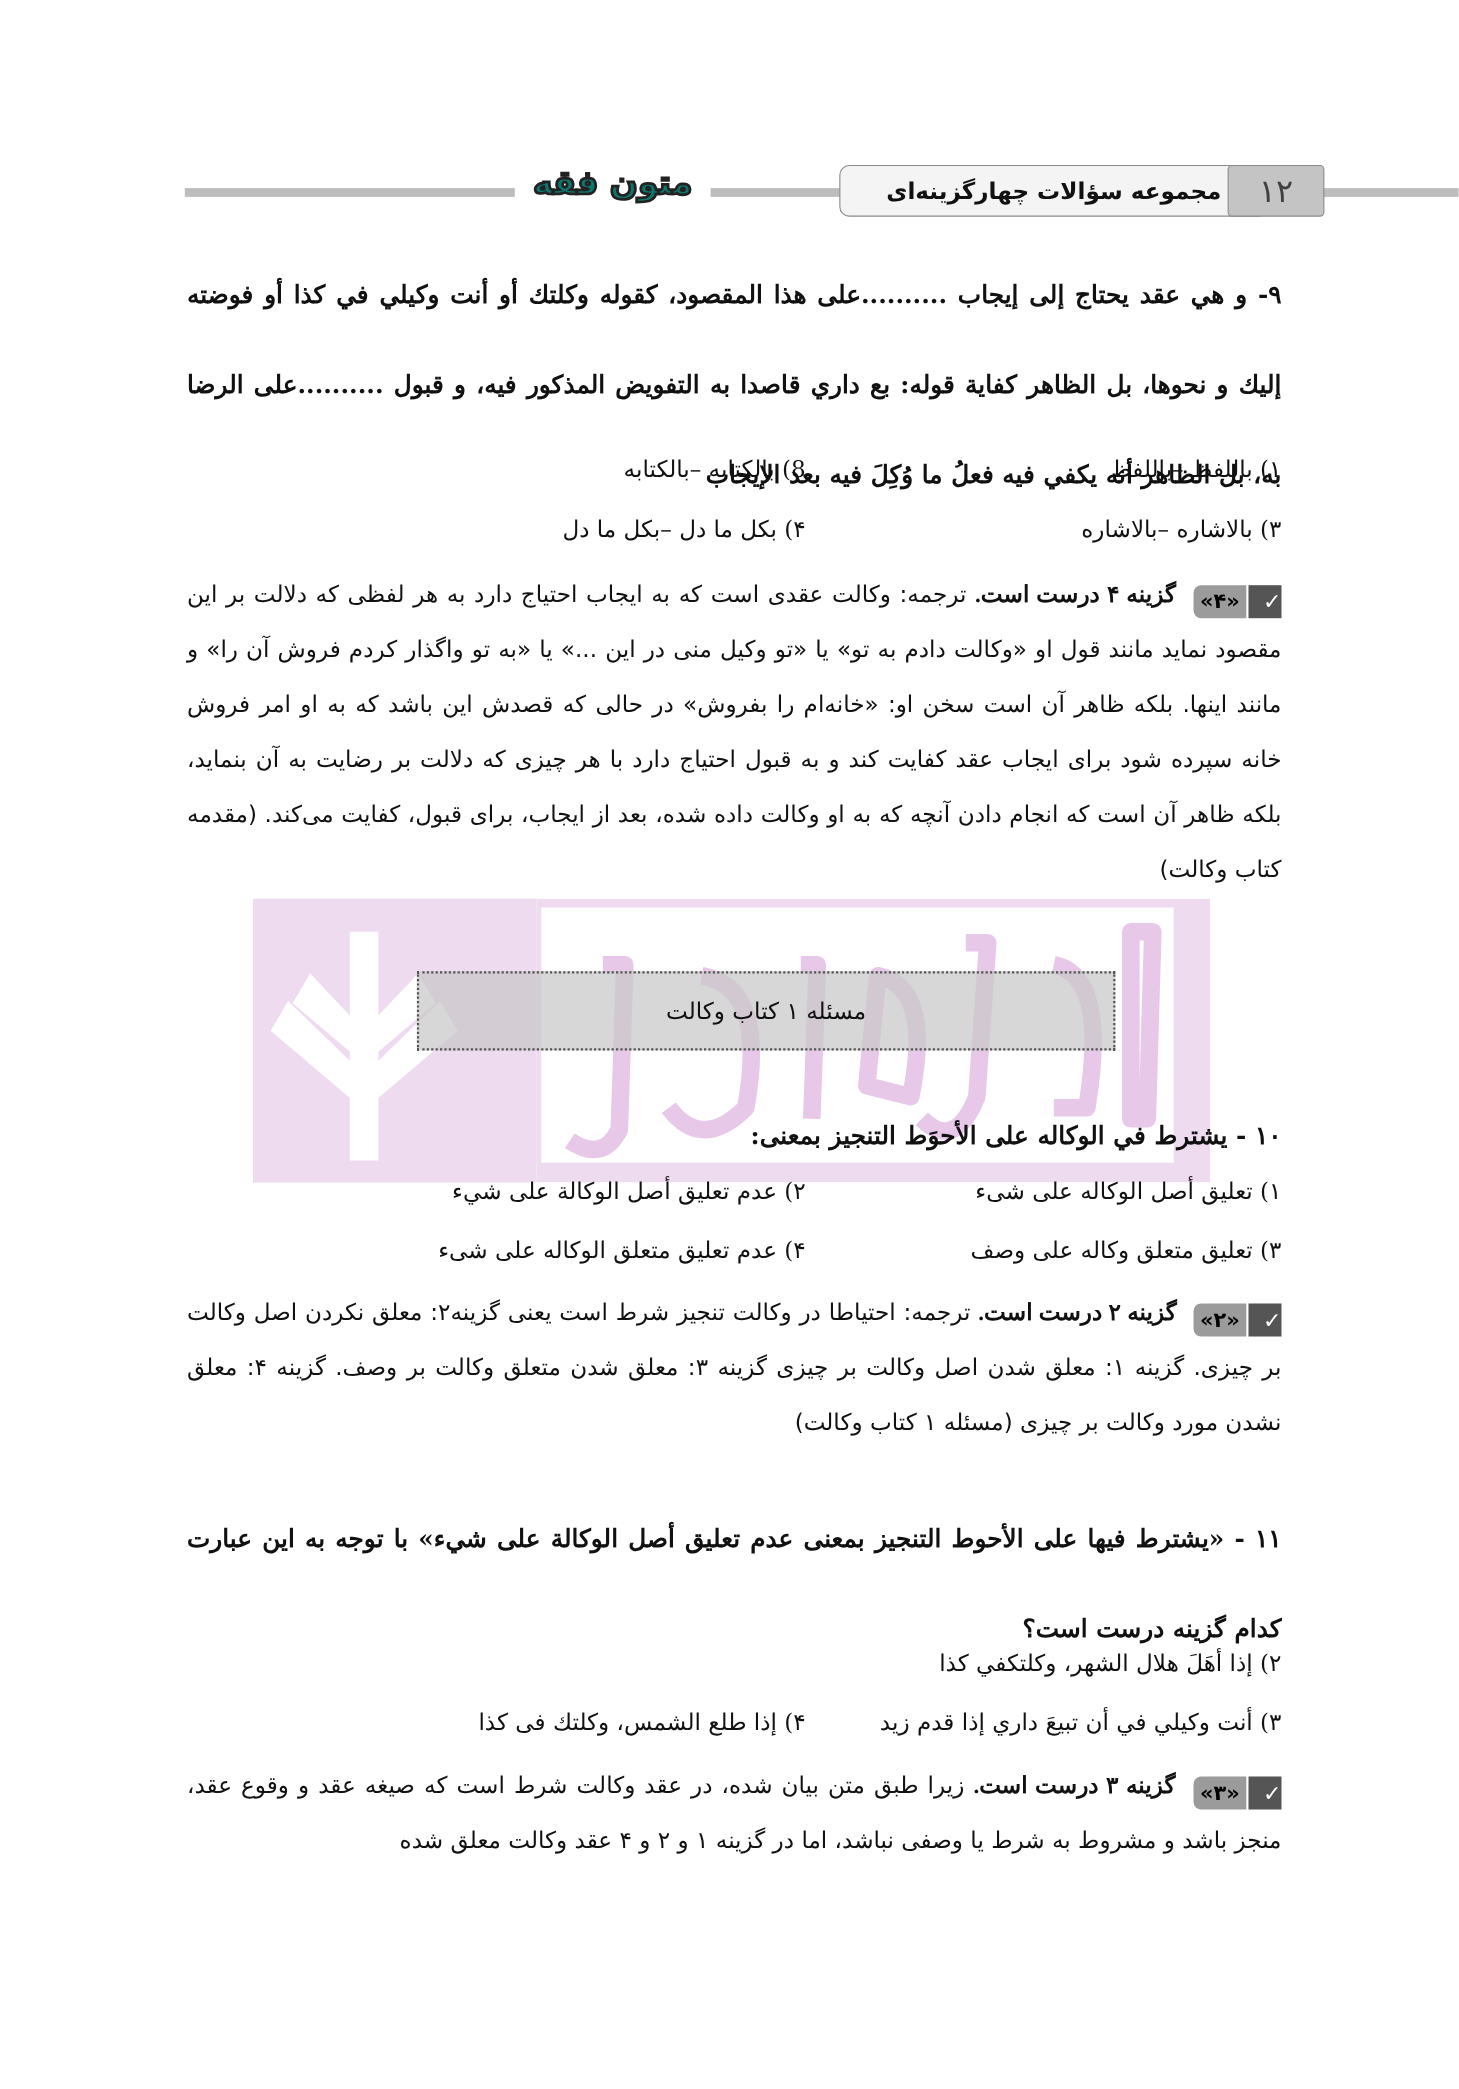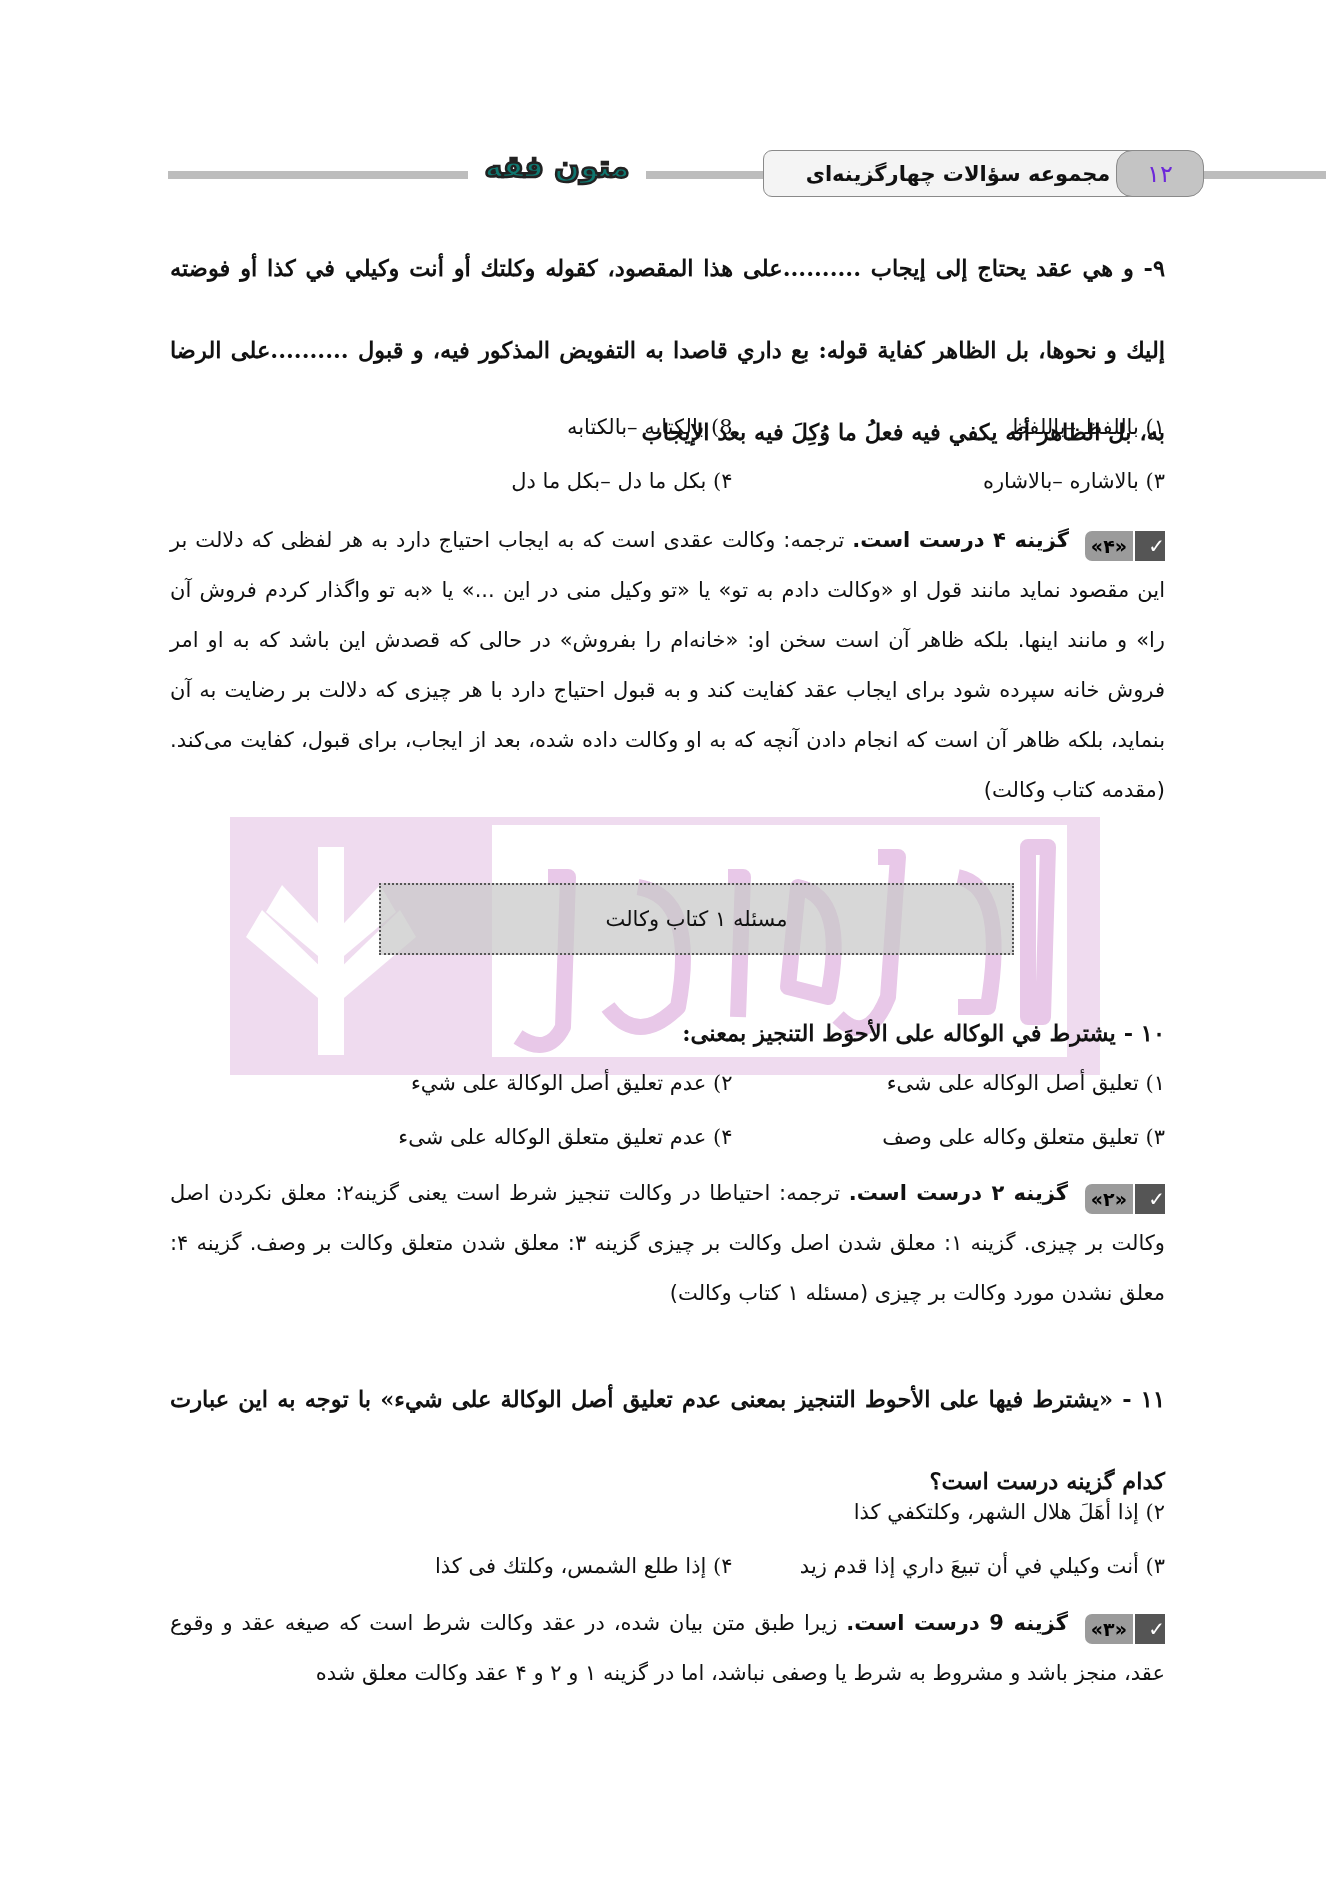--- a/index.html
+++ b/index.html
@@ -18,36 +18,36 @@
       direction: rtl;
     }
     .title-box {
       position: absolute; left: 717px; top: 150px; width: 388px; height: 45px;
       background: #f4f4f4; border: 1.5px solid #8a8a8a; border-radius: 9px;
       display: flex; align-items: center; justify-content: center;
       font-weight: bold; font-size: 21px; direction: rtl; margin-left: 46px;
     }
     .page-num {
       position: absolute; left: 1116px; top: 150px; width: 86px; height: 45px;
-      background: #c4c4c4; border: 1.5px solid #8a8a8a; border-radius: 16px;
+      background: #c4c4c4; border: 1.5px solid #8a8a8a; border-radius: 4px;
       display: flex; align-items: center; justify-content: center;
-      font-size: 24px; color: #6d28d9;
+      font-size: 29px; color: #404040;
     }
 
     
     .content { position: absolute; left: 170px; width: 995px; direction: rtl; text-align: justify; }
     .q-bold {
       font-family: "DejaVu Serif", serif; font-weight: bold; font-size: 22.5px; line-height: 82px;
       text-align-last: right;
     }
     .ans {
       font-family: "DejaVu Sans", sans-serif; font-size: 21px; line-height: 50px;
       text-align-last: right;
     }
-    .ans b { font-weight: bold; }
+    .ans b { font-weight: bold; font-family: Liberation Serif, serif; }
     .opts {
       position: absolute; left: 300px; width: 865px; direction: rtl;
       font-family: "DejaVu Serif", serif; font-size: 21px;
     }
     .opt-row { display: flex; height: 54px; align-items: center; }
     .opt { width: 50%; text-align: right; white-space: nowrap; }
 
     .badge { display: inline-flex; align-items: center; vertical-align: -6px; margin-left: 8px; direction: ltr; }
     .badge .num {
       display: inline-block; background: #9b9b9b; color: #000; font-weight: bold; font-size: 19px;
@@ -166,17 +166,17 @@
     <div class="opt-row">
       <div class="opt">۳) أنت وكيلي في أن تبيعَ داري إذا قدم زيد</div>
       <div class="opt">۴) إذا طلع الشمس، وكلتك فی كذا</div>
     </div>
   </div>
   <div class="content ans" style="top:1598px;">
     <span class="badge">
       <span class="num">«۳»</span>
       <span class="check">✓</span>
     </span>
-    <b>گزینه 9 درست است.</b>
+    <b>گزینه ۳ درست است.</b>
     <span>زیرا طبق متن بیان شده، در عقد وکالت شرط است که صیغه عقد و وقوع عقد، منجز باشد و مشروط به شرط یا وصفی نباشد، اما در گزینه ۱ و ۲ و ۴ عقد وکالت معلق شده</span>
   </div>
 
 </div>
 
 </body></html>

